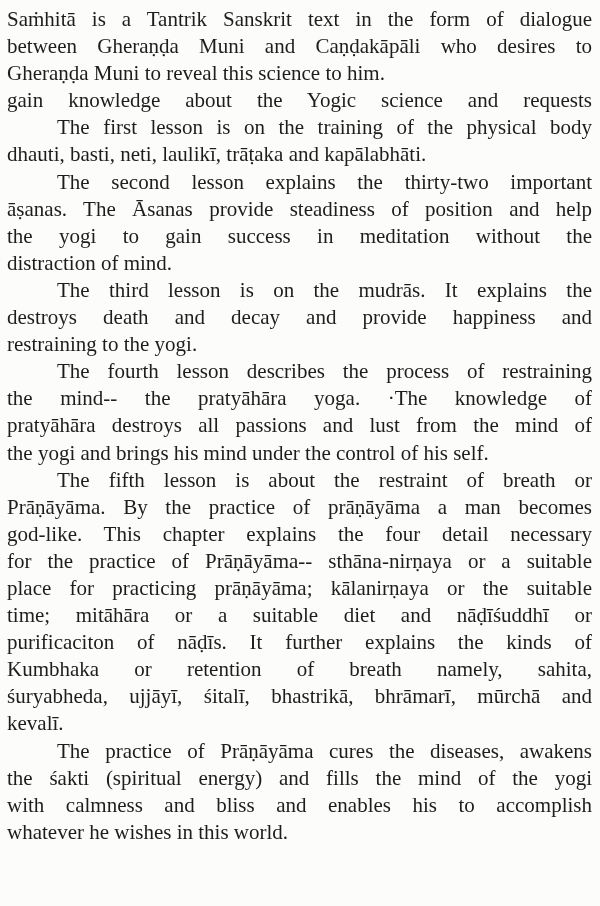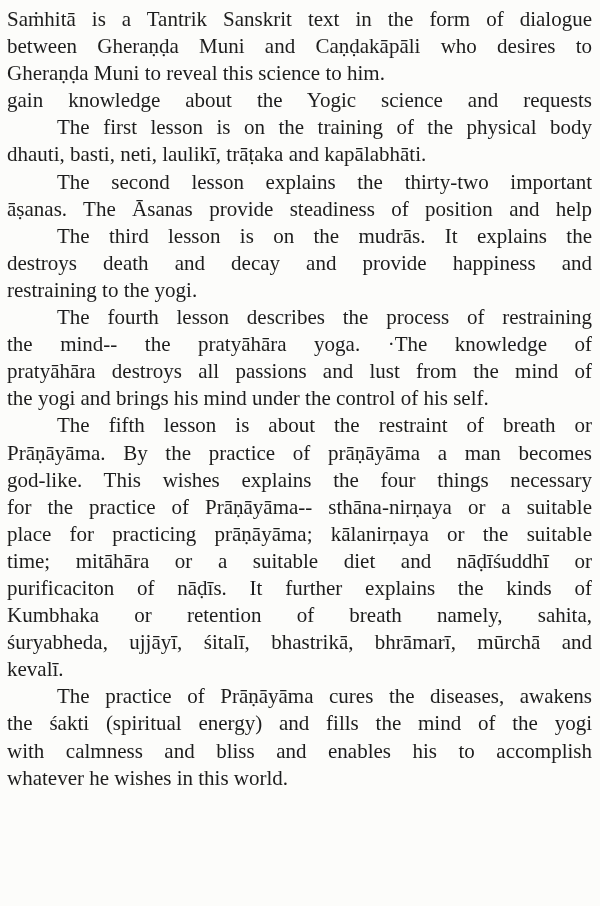--- a/index.html
+++ b/index.html
@@ -54,36 +54,38 @@
         <div class="line last">Gheraṇḍa Muni to reveal this science to him.</div>
         <div class="line">gain knowledge about the Yogic science and requests</div>
       </div>
       <div class="para">
         <div class="line indent">The first lesson is on the training of the physical body</div>
         <div class="line last">dhauti, basti, neti, laulikī, trāṭaka and kapālabhāti.</div>
       </div>
       <div class="para">
         <div class="line indent">The second lesson explains the thirty-two important</div>
         <div class="line">āṣanas.  The Āsanas provide steadiness of position and help</div>
+        <div class="line">the yogi to gain success in meditation without the</div>
+        <div class="line last">distraction of mind.</div>
       </div>
       <div class="para">
         <div class="line indent">The third lesson is on the mudrās.  It explains the</div>
         <div class="line">destroys death and decay and provide happiness and</div>
         <div class="line last">restraining to the yogi.</div>
       </div>
       <div class="para">
         <div class="line indent">The fourth lesson describes the process of restraining</div>
         <div class="line">the mind-- the pratyāhāra yoga.  ·The knowledge of</div>
         <div class="line">pratyāhāra destroys all passions and lust from the mind of</div>
         <div class="line last">the yogi and brings his mind under the control of his self.</div>
       </div>
       <div class="para">
         <div class="line indent">The fifth lesson is about the restraint of breath or</div>
         <div class="line">Prāṇāyāma.  By the practice of prāṇāyāma a man becomes</div>
-        <div class="line">god-like.  This wishes explains the four things necessary</div>
+        <div class="line">god-like.  This chapter explains the four detail necessary</div>
         <div class="line">for the practice of Prāṇāyāma-- sthāna-nirṇaya or a suitable</div>
         <div class="line">place for practicing prāṇāyāma; kālanirṇaya or the suitable</div>
         <div class="line">time; mitāhāra or a suitable diet and nāḍīśuddhī or</div>
         <div class="line">purificaciton of nāḍīs.  It further explains the kinds of</div>
         <div class="line">Kumbhaka or retention of breath namely, sahita,</div>
         <div class="line">śuryabheda, ujjāyī, śitalī, bhastrikā, bhrāmarī, mūrchā and</div>
         <div class="line last">kevalī.</div>
       </div>
       <div class="para">
         <div class="line indent">The practice of Prāṇāyāma cures the diseases, awakens</div>

